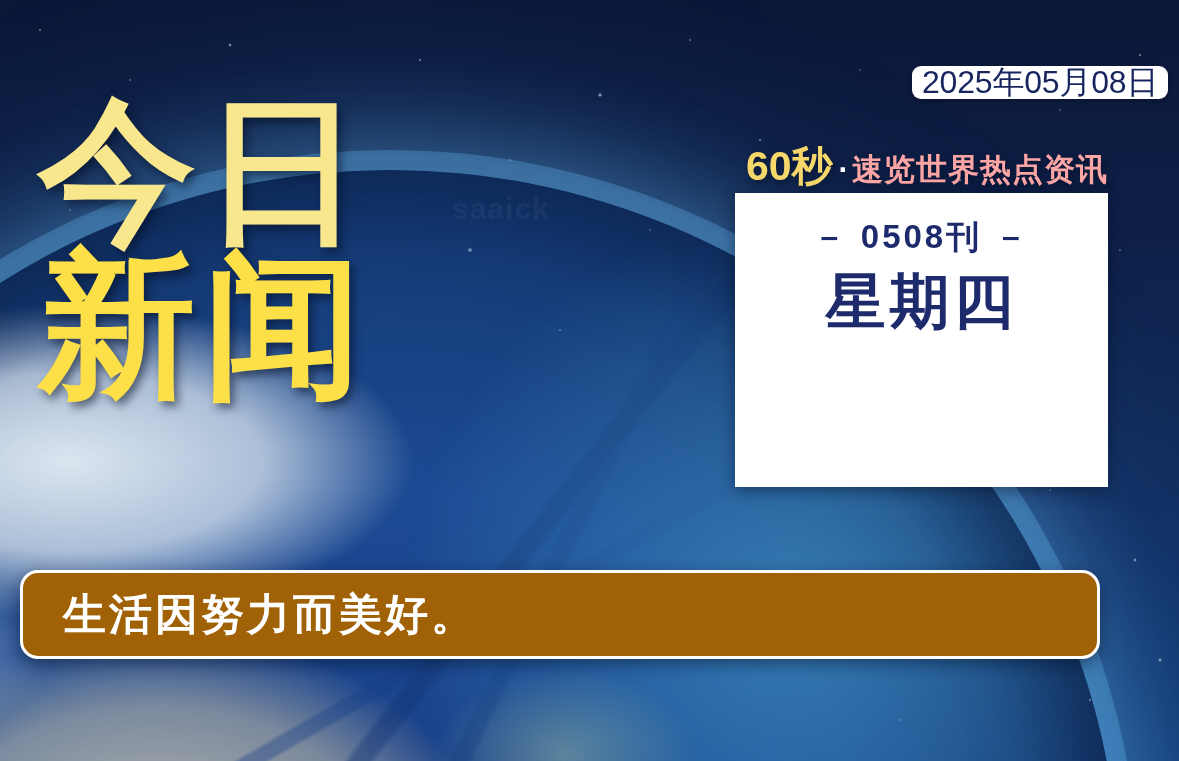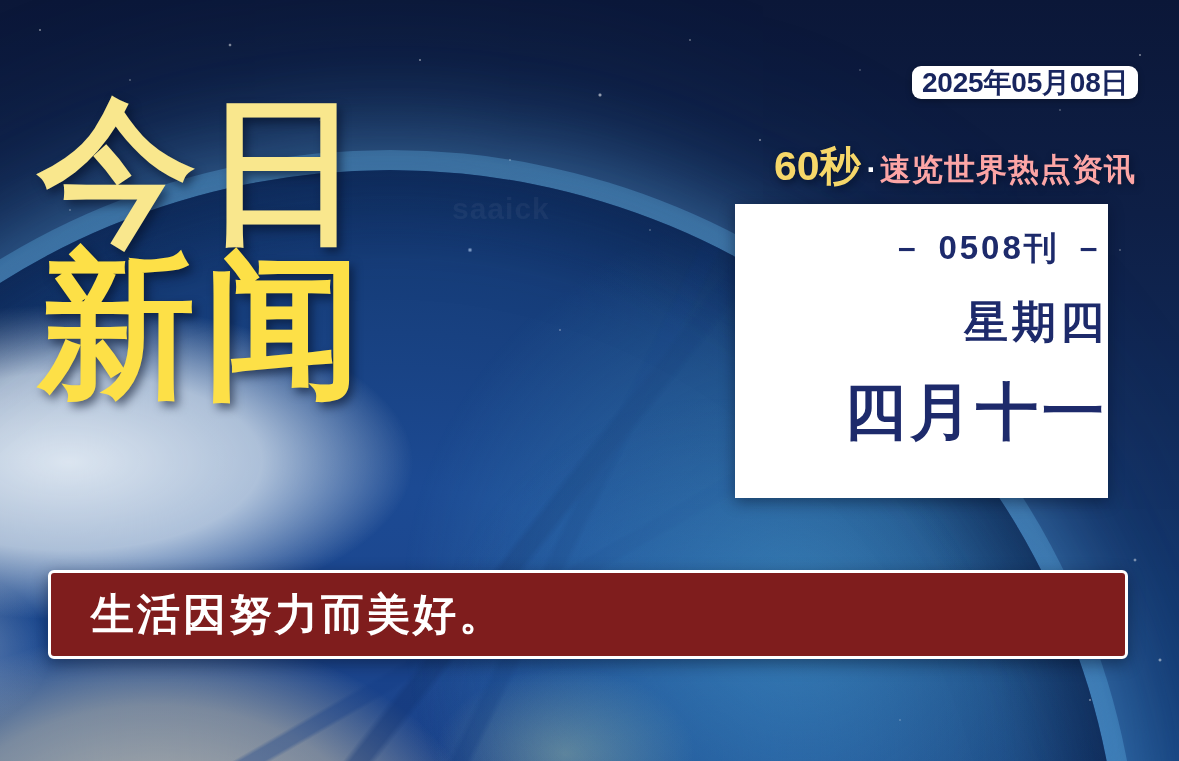--- a/index.html
+++ b/index.html
@@ -145,22 +145,22 @@
     position: absolute;
     left: 912px;
     top: 66px;
     height: 33px;
     padding: 0 10px;
     display: flex;
     align-items: center;
     background: #ffffff;
     border-radius: 9px;
     color: #18255e;
-    font-size: 28px;
-    font-weight: 700;
+    font-size: 32px;
+    font-weight: 400;
     letter-spacing: -0.2px;
     white-space: nowrap;
     box-shadow: 0 2px 6px rgba(0,0,0,0.28);
   }
 
   
   .headline {
     position: absolute;
     left: 38px;
     top: 96px;
@@ -186,86 +186,85 @@
     display: flex;
     align-items: baseline;
     white-space: nowrap;
     text-shadow: 2px 3px 7px rgba(4,12,34,0.6);
   }
   .slogan-sec {
     font-size: 41px;
     font-weight: 900;
     color: #f6d769;
     letter-spacing: 0px;
-    margin-left: 28px;
   }
   .slogan-dot {
     font-size: 31px;
     font-weight: 900;
     color: #ffffff;
     margin: 0 3px 0 6px;
   }
   .slogan-text {
     font-size: 31px;
     font-weight: 900;
     color: #fca5a5;
     letter-spacing: 1px;
   }
 
   
   .card {
     position: absolute;
     left: 735px;
-    top: 204px;
+    top: 193px;
     width: 373px;
     height: 294px;
     background: #ffffff;
     display: flex;
     flex-direction: column;
-    align-items: flex-end;
+    align-items: center;
     justify-content: flex-start;
     color: #1d2a6b;
     box-shadow: 0 4px 14px rgba(3,10,30,0.45);
   }
   .card-issue {
     margin-top: 22px;
     font-size: 33px;
     font-weight: 700;
     letter-spacing: 3px;
     white-space: nowrap;
     color: #1d2a6b;
   }
   .card-weekday {
-    margin-top: 22px;
-    font-size: 44px;
+    margin-top: 2px;
+    font-size: 60px;
     font-weight: 800;
     letter-spacing: 4px;
     white-space: nowrap;
     color: #1d2a6b;
   }
   .card-lunar {
     margin-top: 18px;
     font-size: 62px;
     font-weight: 800;
     letter-spacing: 4px;
     white-space: nowrap;
     color: #1d2a6b;
   }
 
   
   .banner {
     position: absolute;
-    left: 48px;
+    left: 20px;
     top: 570px;
     width: 1080px;
     height: 89px;
     box-sizing: border-box;
-    background: #7f1d1d;
+    background: #a16207;
     border: 3px solid #ffffff;
-    border-radius: 6px;
+    border-radius: 18px;
     display: flex;
     align-items: center;
     padding-left: 40px;
     box-shadow: 0 5px 16px rgba(3,10,30,0.45);
   }
   .banner-text {
     color: #ffffff;
     font-size: 43px;
     font-weight: 700;
     letter-spacing: 3px;
@@ -297,20 +296,19 @@
 
   <div class="slogan">
     <span class="slogan-sec">60秒</span>
     <span class="slogan-dot">·</span>
     <span class="slogan-text">速览世界热点资讯</span>
   </div>
 
   <div class="card">
     <div class="card-issue">－ 0508刊 －</div>
     <div class="card-weekday">星期四</div>
-    <div class="card-lunar">四月十一</div>
   </div>
 
   <div class="banner">
     <span class="banner-text">生活因努力而美好。</span>
   </div>
 
 </div>
 
 </body></html>

